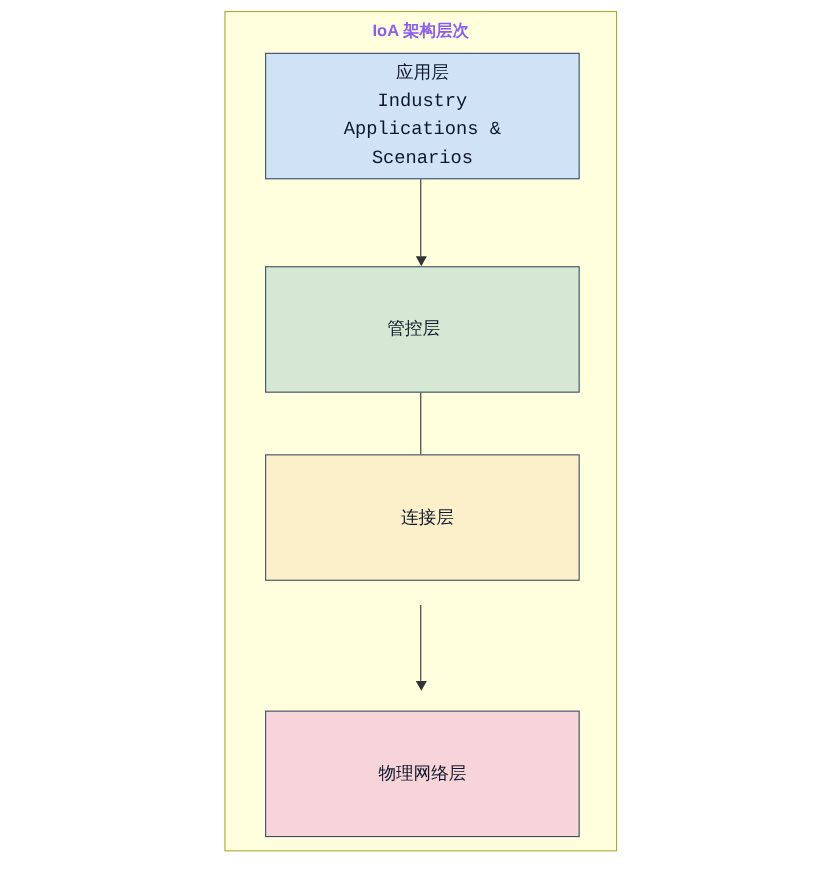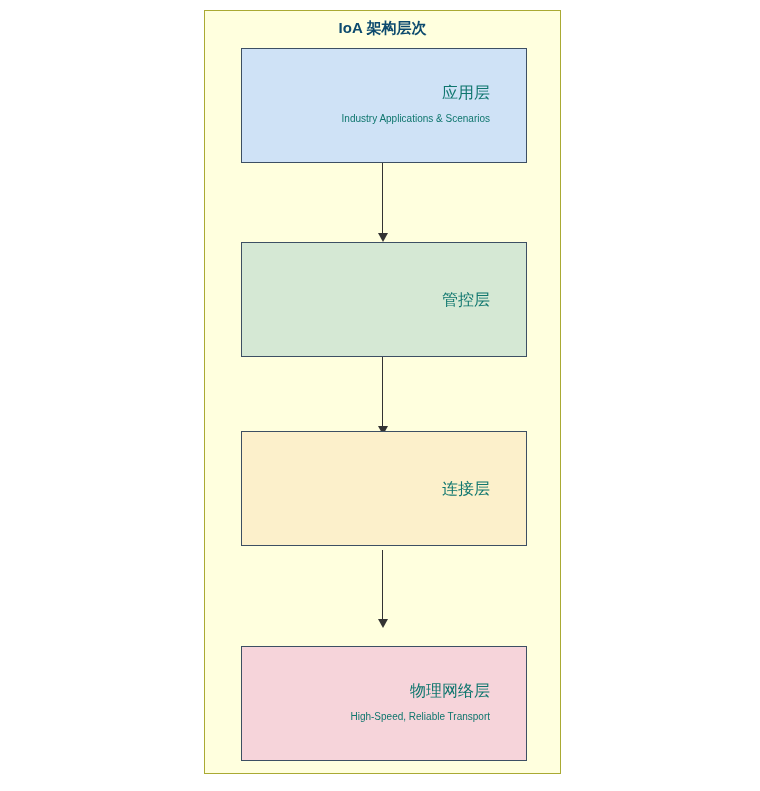--- a/index.html
+++ b/index.html
@@ -26,44 +26,45 @@
     box-sizing: border-box;
   }
   .subgraph-title {
     position: absolute;
     top: 8px;
     left: 0;
     width: 100%;
     text-align: center;
     font-size: 15px;
     font-weight: bold;
-    color: #0c4a6e;
+    color: #8b5cf6;
   }
   .layer-box {
     position: absolute;
     left: 36px;
     width: 286px;
     height: 115px;
     box-sizing: border-box;
     border: 1.5px solid #3d4f63;
     display: flex;
     flex-direction: column;
     justify-content: center;
-    align-items: flex-end;
+    align-items: center;
     text-align: center;
     padding: 0 36px;
-    color: #0f766e;
+    color: #0f172a;
     font-size: 16px;
     line-height: 26px;
   }
   .layer-zh {
     font-size: 16px;
   }
   .layer-en {
-    font-size: 10px;
+    font-size: 17px;
+    font-family: Liberation Mono, monospace;
   }
   .arrow {
     position: absolute;
     left: 50%;
     transform: translateX(-50%);
     display: flex;
     flex-direction: column;
     align-items: center;
   }
   .arrow .shaft {
@@ -100,28 +101,27 @@
 
     <div class="layer-box" style="top: 231px; background: rgb(213, 232, 212); border-color: rgb(61, 79, 99); padding-left: 20px;">
       <div class="layer-zh">管控层</div>
     </div>
 
     <div class="arrow" style="top:346px">
       <span class="shaft" style="height:69px"></span>
       <span class="head"></span>
     </div>
 
-    <div class="layer-box" style="top: 420px; background: rgb(252, 240, 203); border-color: rgb(61, 79, 99); padding-left: 45px;">
+    <div class="layer-box" style="top: 402px; background: rgb(252, 240, 203); border-color: rgb(61, 79, 99); padding-left: 45px;">
       <div class="layer-zh">连接层</div>
     </div>
 
     <div class="arrow" style="top:539px">
       <span class="shaft" style="height:69px"></span>
       <span class="head"></span>
     </div>
 
     <div class="layer-box" style="top: 635px; background: rgb(246, 212, 218); border-color: rgb(61, 79, 99);">
       <div class="layer-zh">物理网络层</div>
-      <div class="layer-en">High-Speed, Reliable Transport</div>
     </div>
 
   </div>
 </div>
 
 </body></html>

